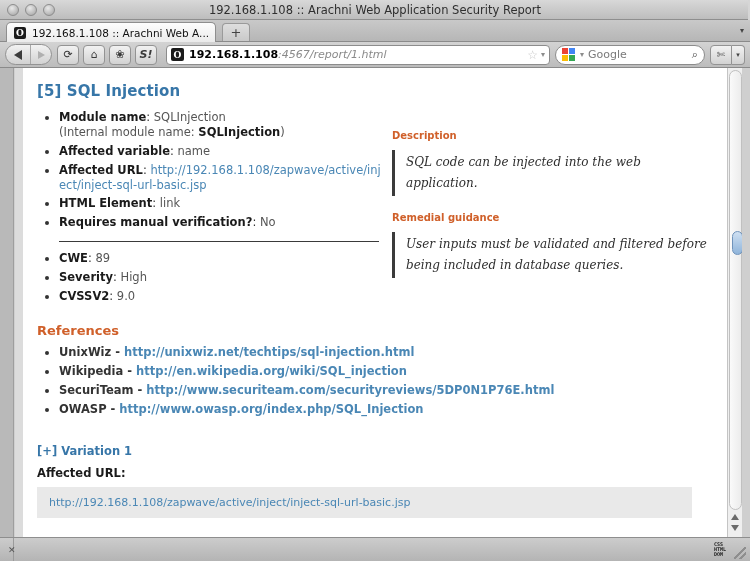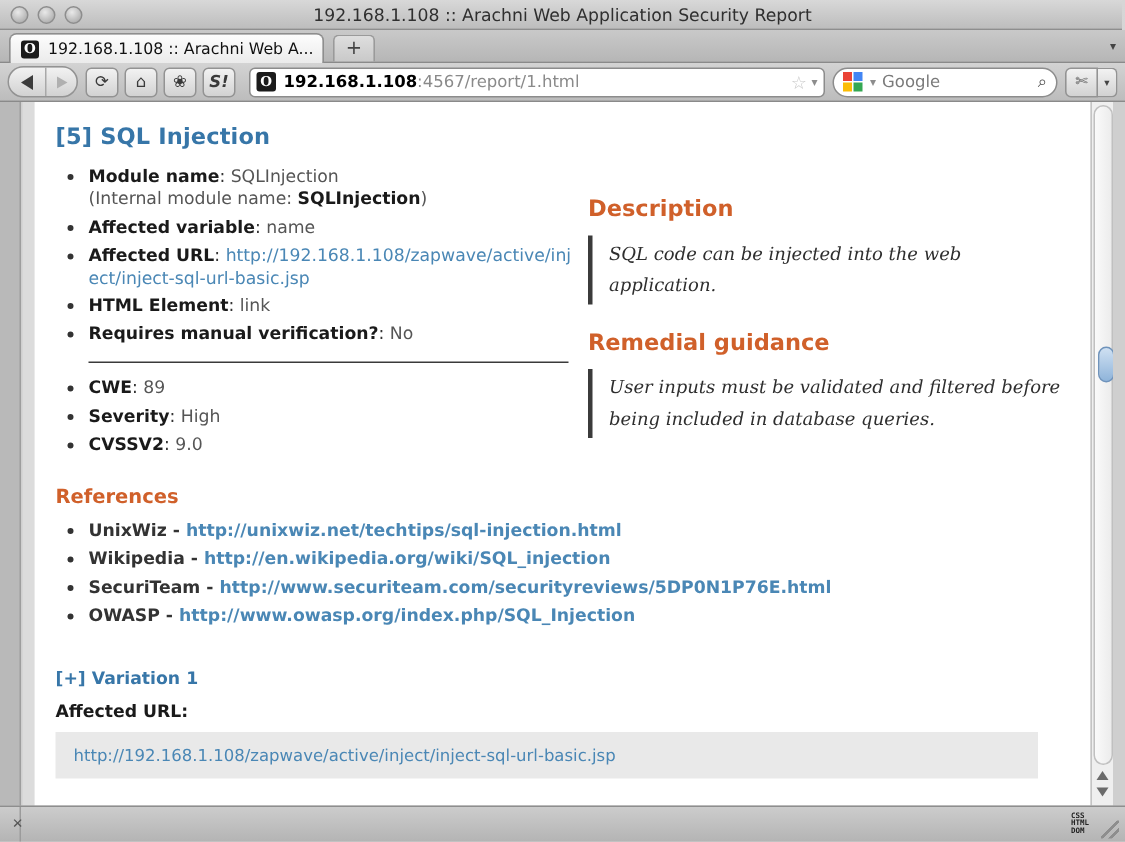--- a/index.html
+++ b/index.html
@@ -115,21 +115,21 @@
   }
   #url-favicon {
     width: 13px; height: 13px; flex: 0 0 13px; margin-right: 5px;
     background: #1b1b1b; border-radius: 2px; color: #fff;
     font-size: 9px; font-weight: bold;
     display: flex; align-items: center; justify-content: center;
     font-family: "DejaVu Serif", serif;
   }
   #url-text { flex: 1 1 auto; font-size: 11px; white-space: nowrap; overflow: hidden; }
   #url-host { color: #000; font-weight: bold; }
-  #url-path { color: #8a8a8a; }
+  #url-path { color: #8a8a8a; font-style: italic; }
   .star { color: #c9c9c9; font-size: 12px; margin-left: 4px; }
   .caret { color: #8d8d8d; font-size: 8px; margin-left: 3px; }
 
   #searchbox {
     width: 150px; height: 20px; flex: 0 0 150px;
     background: #fff; border: 1px solid #8c8c8c; border-radius: 10px;
     display: flex; align-items: center; padding: 0 6px;
     box-sizing: border-box;
   }
   #gfav {
@@ -222,21 +222,21 @@
   ul.meta b { color: #1a1a1a; }
   .val { color: #555; }
   a.lnk { color: #4a87b5; text-decoration: none; word-break: break-all; }
   .sub { color: #555; }
   hr.sep {
     border: none; border-top: 1px solid #3a3a3a;
     margin: 11px 0 9px 22px; width: 320px;
   }
 
   h2.orange {
-    color: #d0602a; font-size: 15px; font-weight: bold;
+    color: #d0602a; font-size: 10px; font-weight: bold;
     margin: 0 0 9px 0;
   }
   blockquote.note {
     margin: 0 0 16px 0; padding: 2px 0 2px 11px;
     border-left: 3px solid #3b3b3b;
     font-family: "DejaVu Serif", "Liberation Serif", serif;
     font-style: italic; font-size: 12px; color: #2e2e2e;
     line-height: 1.75;
   }
 

